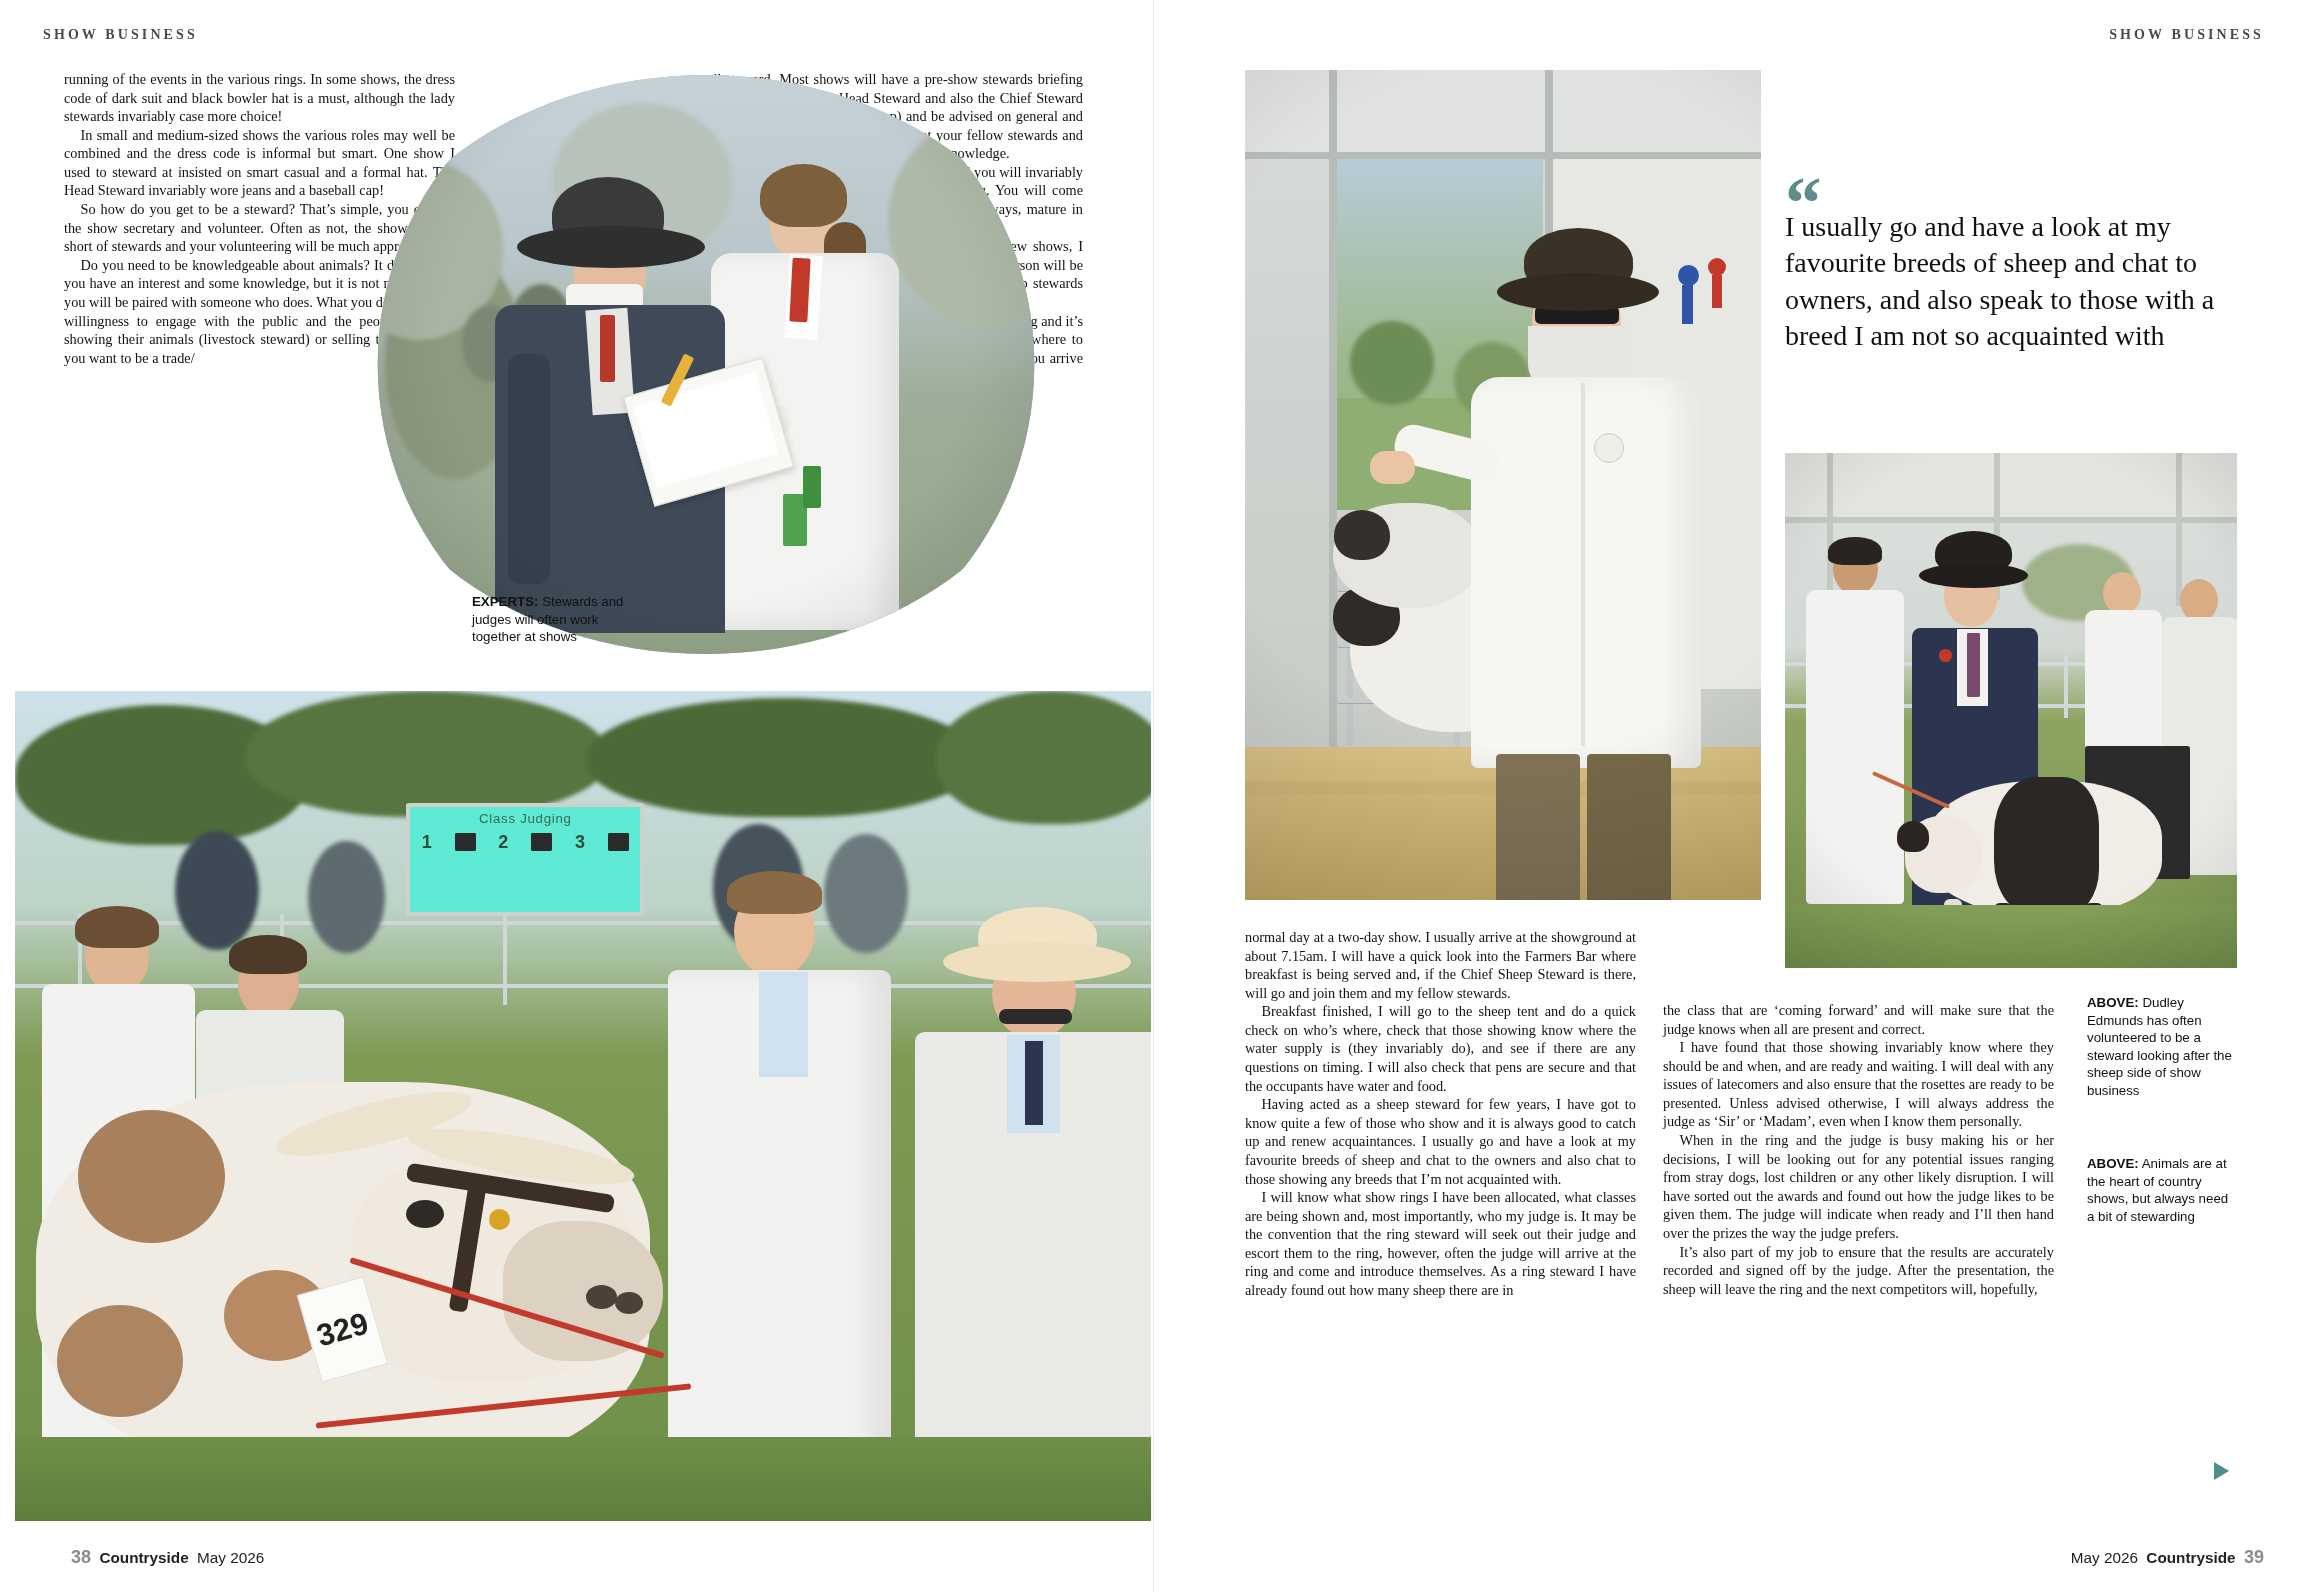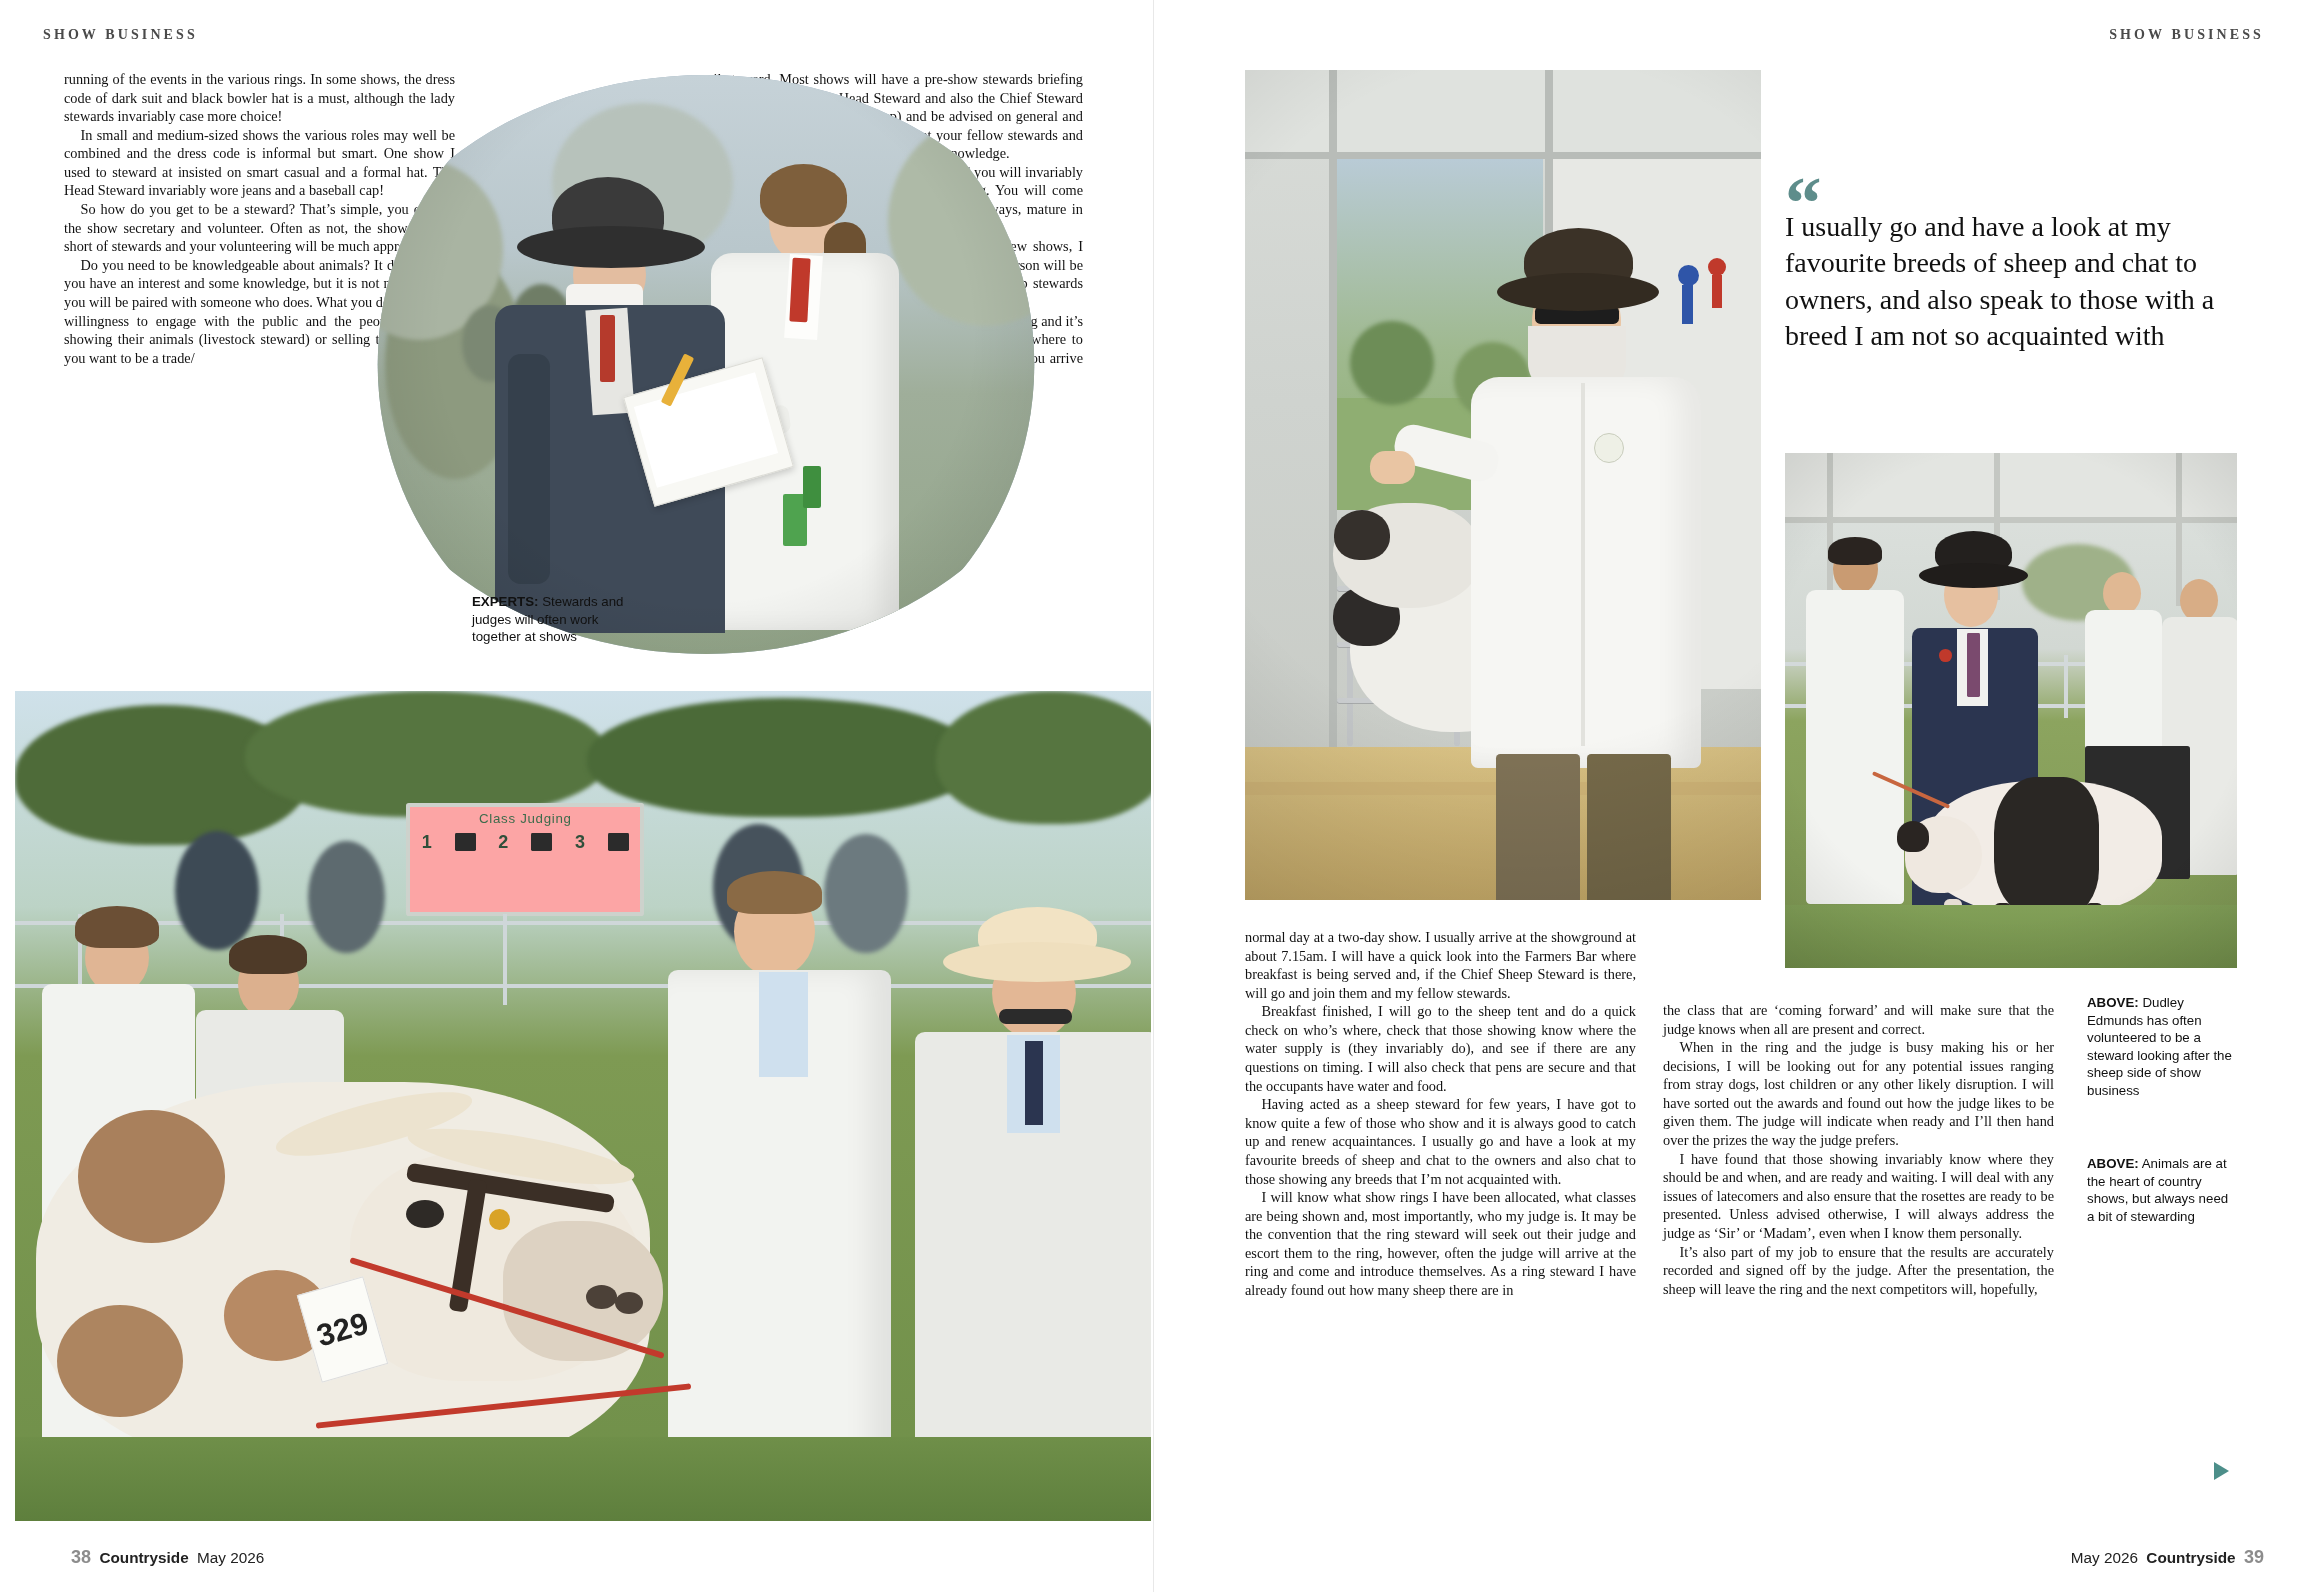--- a/index.html
+++ b/index.html
@@ -89,21 +89,21 @@
   .cowbody{position:absolute;background:#f0ece3;border-radius:45% 40% 38% 42%;}
   .cowpatch{position:absolute;background:#b0855f;border-radius:50%;}
   .horn{position:absolute;background:#ece3cf;border-radius:50%;}
   .number-tag{
     position:absolute;background:#fbfbf7;color:#222;
     font-family:"Liberation Sans",sans-serif;font-weight:700;
     display:flex;align-items:center;justify-content:center;
     transform:rotate(-16deg);border:0.7px solid #ddd;
   }
   .board{
-    position:absolute;background:#fca5a5;border:4.2px solid #cdd2cc;border-radius:2.8px;
+    position:absolute;background:#5eead4;border:4.2px solid #cdd2cc;border-radius:2.8px;
     font-family:"Liberation Sans",sans-serif;color:#2f4f3a;
   }
   .board-title{font-size:13.3px;letter-spacing:0.7px;text-align:center;margin-top:4.2px;color:#3c6b4b;}
   .board-row{display:flex;justify-content:space-around;align-items:center;margin-top:5.6px;font-size:18px;font-weight:700;color:#2f4f3a;}
   .board-box{width:21px;height:18px;background:#2b2b2b;border-radius:1.4px;}
 
   
   .pig-bg{position:absolute;inset:0;background:linear-gradient(#dfe3e0 0%,#d2d8d3 38%,#8ca45f 52%,#7d9752 100%);}
   .pig-body{position:absolute;background:#f2ece6;border-radius:46% 42% 40% 44%;}
   .pig-saddle{position:absolute;background:#2a2724;border-radius:40% 34% 34% 40%;}
@@ -407,22 +407,22 @@
 
     <div class="col" style="left:91px;top:928px;width:391px;">
       <p class="first">normal day at a two-day show. I usually arrive at the showground at about 7.15am. I will have a quick look into the Farmers Bar where breakfast is being served and, if the Chief Sheep Steward is there, will go and join them and my fellow stewards.</p>
       <p>Breakfast finished, I will go to the sheep tent and do a quick check on who’s where, check that those showing know where the water supply is (they invariably do), and see if there are any questions on timing. I will also check that pens are secure and that the occupants have water and food.</p>
       <p>Having acted as a sheep steward for few years, I have got to know quite a few of those who show and it is always good to catch up and renew acquaintances. I usually go and have a look at my favourite breeds of sheep and chat to the owners and also chat to those showing any breeds that I’m not acquainted with.</p>
       <p>I will know what show rings I have been allocated, what classes are being shown and, most importantly, who my judge is. It may be the convention that the ring steward will seek out their judge and escort them to the ring, however, often the judge will arrive at the ring and come and introduce themselves. As a ring steward I have already found out how many sheep there are in</p>
     </div>
 
     <div class="col" style="left:509px;top:1001px;width:391px;">
       <p class="first">the class that are ‘coming forward’ and will make sure that the judge knows when all are present and correct.</p>
+      <p>I have found that those showing invariably know where they should be and when, and are ready and waiting. I will deal with any issues of latecomers and also ensure that the rosettes are ready to be presented. Unless advised otherwise, I will always address the judge as ‘Sir’ or ‘Madam’, even when I know them personally.</p>
       <p>When in the ring and the judge is busy making his or her decisions, I will be looking out for any potential issues ranging from stray dogs, lost children or any other likely disruption. I will have sorted out the awards and found out how the judge likes to be given them. The judge will indicate when ready and I’ll then hand over the prizes the way the judge prefers.</p>
-      <p>I have found that those showing invariably know where they should be and when, and are ready and waiting. I will deal with any issues of latecomers and also ensure that the rosettes are ready to be presented. Unless advised otherwise, I will always address the judge as ‘Sir’ or ‘Madam’, even when I know them personally.</p>
       <p>It’s also part of my job to ensure that the results are accurately recorded and signed off by the judge. After the presentation, the sheep will leave the ring and the next competitors will, hopefully,</p>
     </div>
 
     <div class="caption" style="left:933px;top:994px;width:152px;">
       <b>ABOVE:</b><span> Dudley Edmunds has often volunteered to be a steward looking after the sheep side of show business</span>
     </div>
 
     <div class="caption" style="left:933px;top:1155px;width:152px;">
       <b>ABOVE:</b><span> Animals are at the heart of country shows, but always need a bit of stewarding</span>
     </div>

